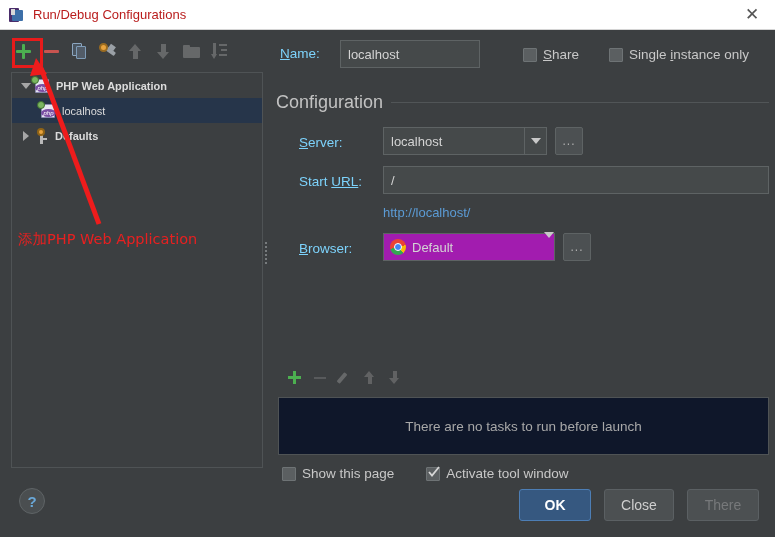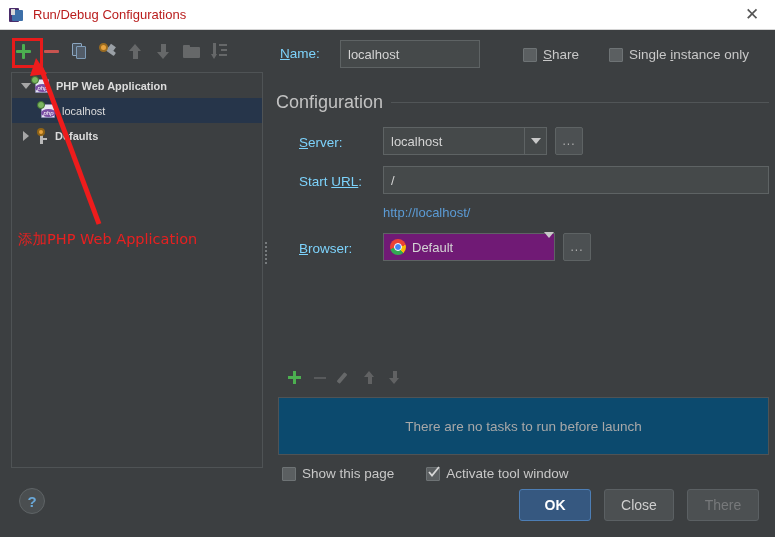--- a/index.html
+++ b/index.html
@@ -284,21 +284,21 @@
   .url-label { position: absolute; left: 27px; top: 140px; }
   .url-input { position: absolute; left: 111px; top: 132px; width: 386px; height: 28px; }
   .url-link {
     position: absolute; left: 111px; top: 171px;
     color: #5b9bd5; font-size: 13px; text-decoration: none; cursor: pointer;
   }
 
   .browser-label { position: absolute; left: 27px; top: 207px; }
   .browser-combo {
     position: absolute; left: 111px; top: 199px; width: 172px; height: 28px;
-    background: #701a75; border: 1px solid #5e6364; display: flex; align-items: center;
+    background: #a21caf; border: 1px solid #5e6364; display: flex; align-items: center;
   }
   .chrome { position: relative; width: 16px; height: 16px; margin-left: 6px; flex: 0 0 auto;}
   .chrome .o { position: absolute; inset: 0; border-radius: 50%;
     background: conic-gradient(from -35deg, #ea4335 0deg 110deg, #fbbc05 110deg 175deg, #34a853 175deg 290deg, #ea4335 290deg 360deg); }
   .chrome .i { position: absolute; left: 4px; top: 4px; width: 8px; height: 8px;
     border-radius: 50%; background: #4285f4; border: 1.5px solid #ffffff; }
   .browser-combo .val { flex: 1; font-size: 13px; color: #d4d4d4; padding-left: 6px; }
   .browser-ell { left: 291px; top: 199px; }
 
   
@@ -333,21 +333,21 @@
   .ic-down-sm .stem { top: 0; }
   .ic-up-sm .head { position: absolute; left: 0; top: 0;
     border-left: 5.5px solid transparent; border-right: 5.5px solid transparent;
     border-bottom: 6px solid #8e8e8e; }
   .ic-down-sm .head { position: absolute; left: 0; bottom: 0;
     border-left: 5.5px solid transparent; border-right: 5.5px solid transparent;
     border-top: 6px solid #8e8e8e; }
 
   .tasks-box {
     position: absolute; left: 6px; top: 363px; width: 491px; height: 58px;
-    border: 1px solid #4f5355; background: #0c4a6e;
+    border: 1px solid #4f5355; background: #0f172a;
     display: flex; align-items: center; justify-content: center;
   }
   .tasks-box .txt { font-size: 13.5px; color: #a8a8a8; }
 
   .bottom-cbs { position: absolute; left: 10px; top: 432px; display: flex; align-items: center; }
   .bottom-cbs .gap { width: 32px; }
 
   
   .help-btn {
     position: absolute; left: 19px; top: 488px; width: 26px; height: 26px;

